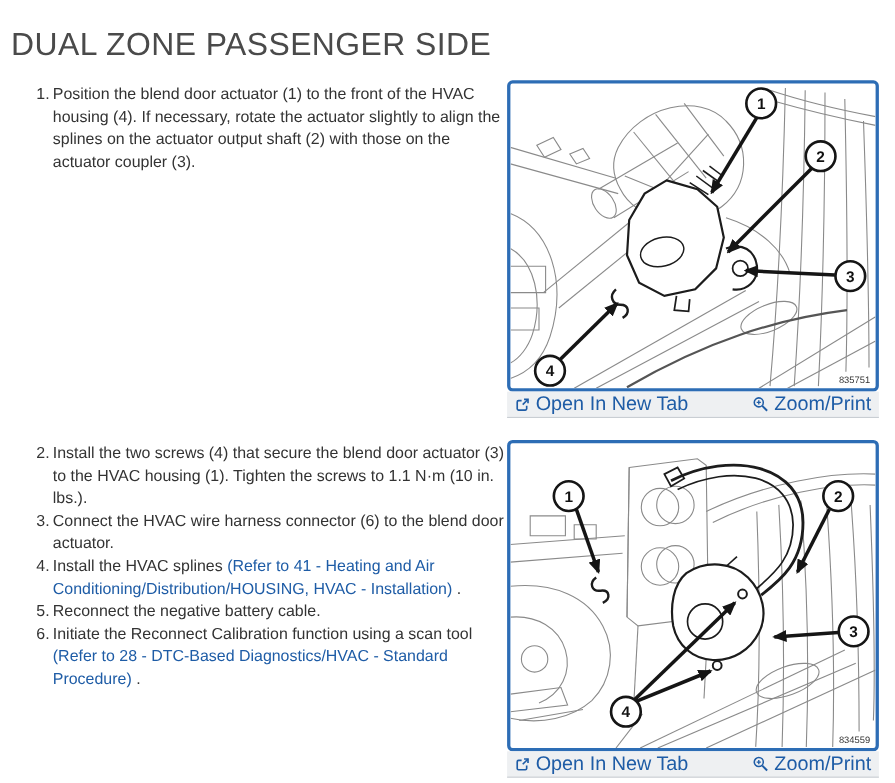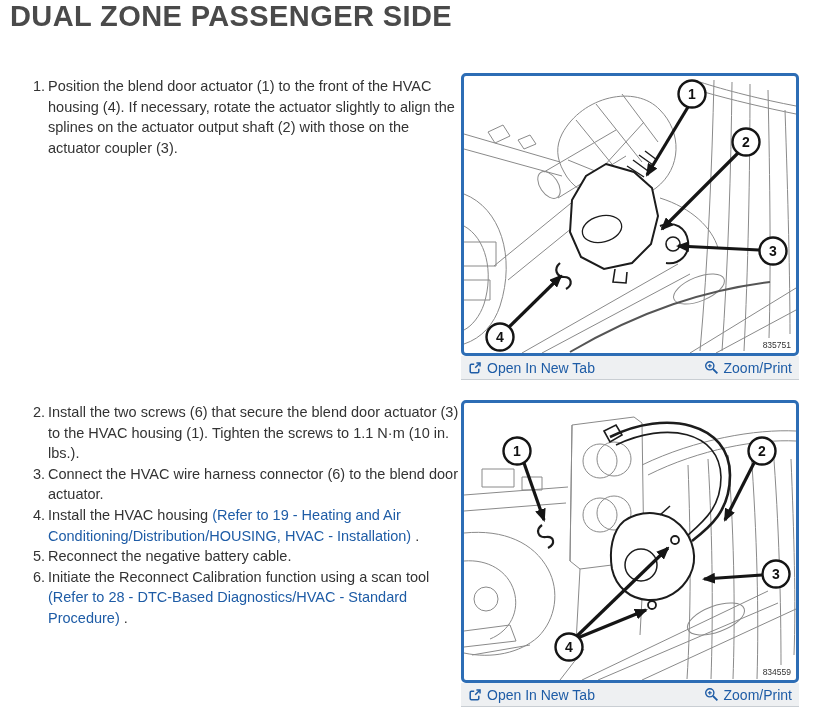--- a/index.html
+++ b/index.html
@@ -6,23 +6,23 @@
   html,body { width: 814px; height: 712px; }
   body {
     position: relative;
     background: #ffffff;
     font-family: "Liberation Sans", sans-serif;
     overflow: hidden;
     color: #333;
   }
   .page-title {
     position: absolute;
-    left: 10px; top: 0;
+    left: 10px; top: 25px;
     font-size: 29px;
-    font-weight: 700;
+    font-weight: 400;
     letter-spacing: 0.4px;
     color: #4a4a4a;
     white-space: nowrap;
   }
   .steps {
     position: absolute;
     width: 428px;
     font-size: 14.5px;
     line-height: 20.6px;
     color: #333;
@@ -54,21 +54,21 @@
     border-bottom: 1px solid #c9ced3;
     display: flex;
     align-items: center;
     justify-content: space-between;
     padding: 0 7px;
   }
   .fig-link {
     display: flex;
     align-items: center;
     gap: 5px;
-    font-size: 14px;
+    font-size: 18px;
     color: #1e5ca6;
     text-decoration: none;
     cursor: pointer;
   }
   .fig-link svg { flex: 0 0 auto; }
   
   .thin  { stroke: #8a8a8a; stroke-width: 1; fill: none; }
   .mid   { stroke: #555;    stroke-width: 2; fill: none; }
   .bold  { stroke: #1c1c1c; stroke-width: 2; fill: none; }
   .arrow { stroke: #151515; stroke-width: 3.2; fill: none; }
@@ -91,29 +91,29 @@
 <div class="steps steps-1">
   <div class="step">
     <span class="step-marker">1.</span>
     <span class="step-body">Position the blend door actuator (1) to the front of the HVAC housing (4). If necessary, rotate the actuator slightly to align the splines on the actuator output shaft (2) with those on the actuator coupler (3).</span>
   </div>
 </div>
 
 <div class="steps steps-2">
   <div class="step">
     <span class="step-marker">2.</span>
-    <span class="step-body">Install the two screws (6) that secure the blend door actuator (3) to the HVAC housing (1). Tighten the screws to 1.1 N·m (10 in. lbs.).</span>
+    <span class="step-body">Install the two screws (4) that secure the blend door actuator (3) to the HVAC housing (1). Tighten the screws to 1.1 N·m (10 in. lbs.).</span>
   </div>
   <div class="step">
     <span class="step-marker">3.</span>
     <span class="step-body">Connect the HVAC wire harness connector (6) to the blend door actuator.</span>
   </div>
   <div class="step">
     <span class="step-marker">4.</span>
-    <span class="step-body"><span>Install the HVAC housing </span><a class="inline-link">(Refer to 19 - Heating and Air Conditioning/Distribution/HOUSING, HVAC - Installation)</a><span> .</span></span>
+    <span class="step-body"><span>Install the HVAC splines </span><a class="inline-link">(Refer to 41 - Heating and Air Conditioning/Distribution/HOUSING, HVAC - Installation)</a><span> .</span></span>
   </div>
   <div class="step">
     <span class="step-marker">5.</span>
     <span class="step-body">Reconnect the negative battery cable.</span>
   </div>
   <div class="step">
     <span class="step-marker">6.</span>
     <span class="step-body"><span>Initiate the Reconnect Calibration function using a scan tool </span><a class="inline-link">(Refer to 28 - DTC-Based Diagnostics/HVAC - Standard Procedure)</a><span> .</span></span>
   </div>
 </div>

